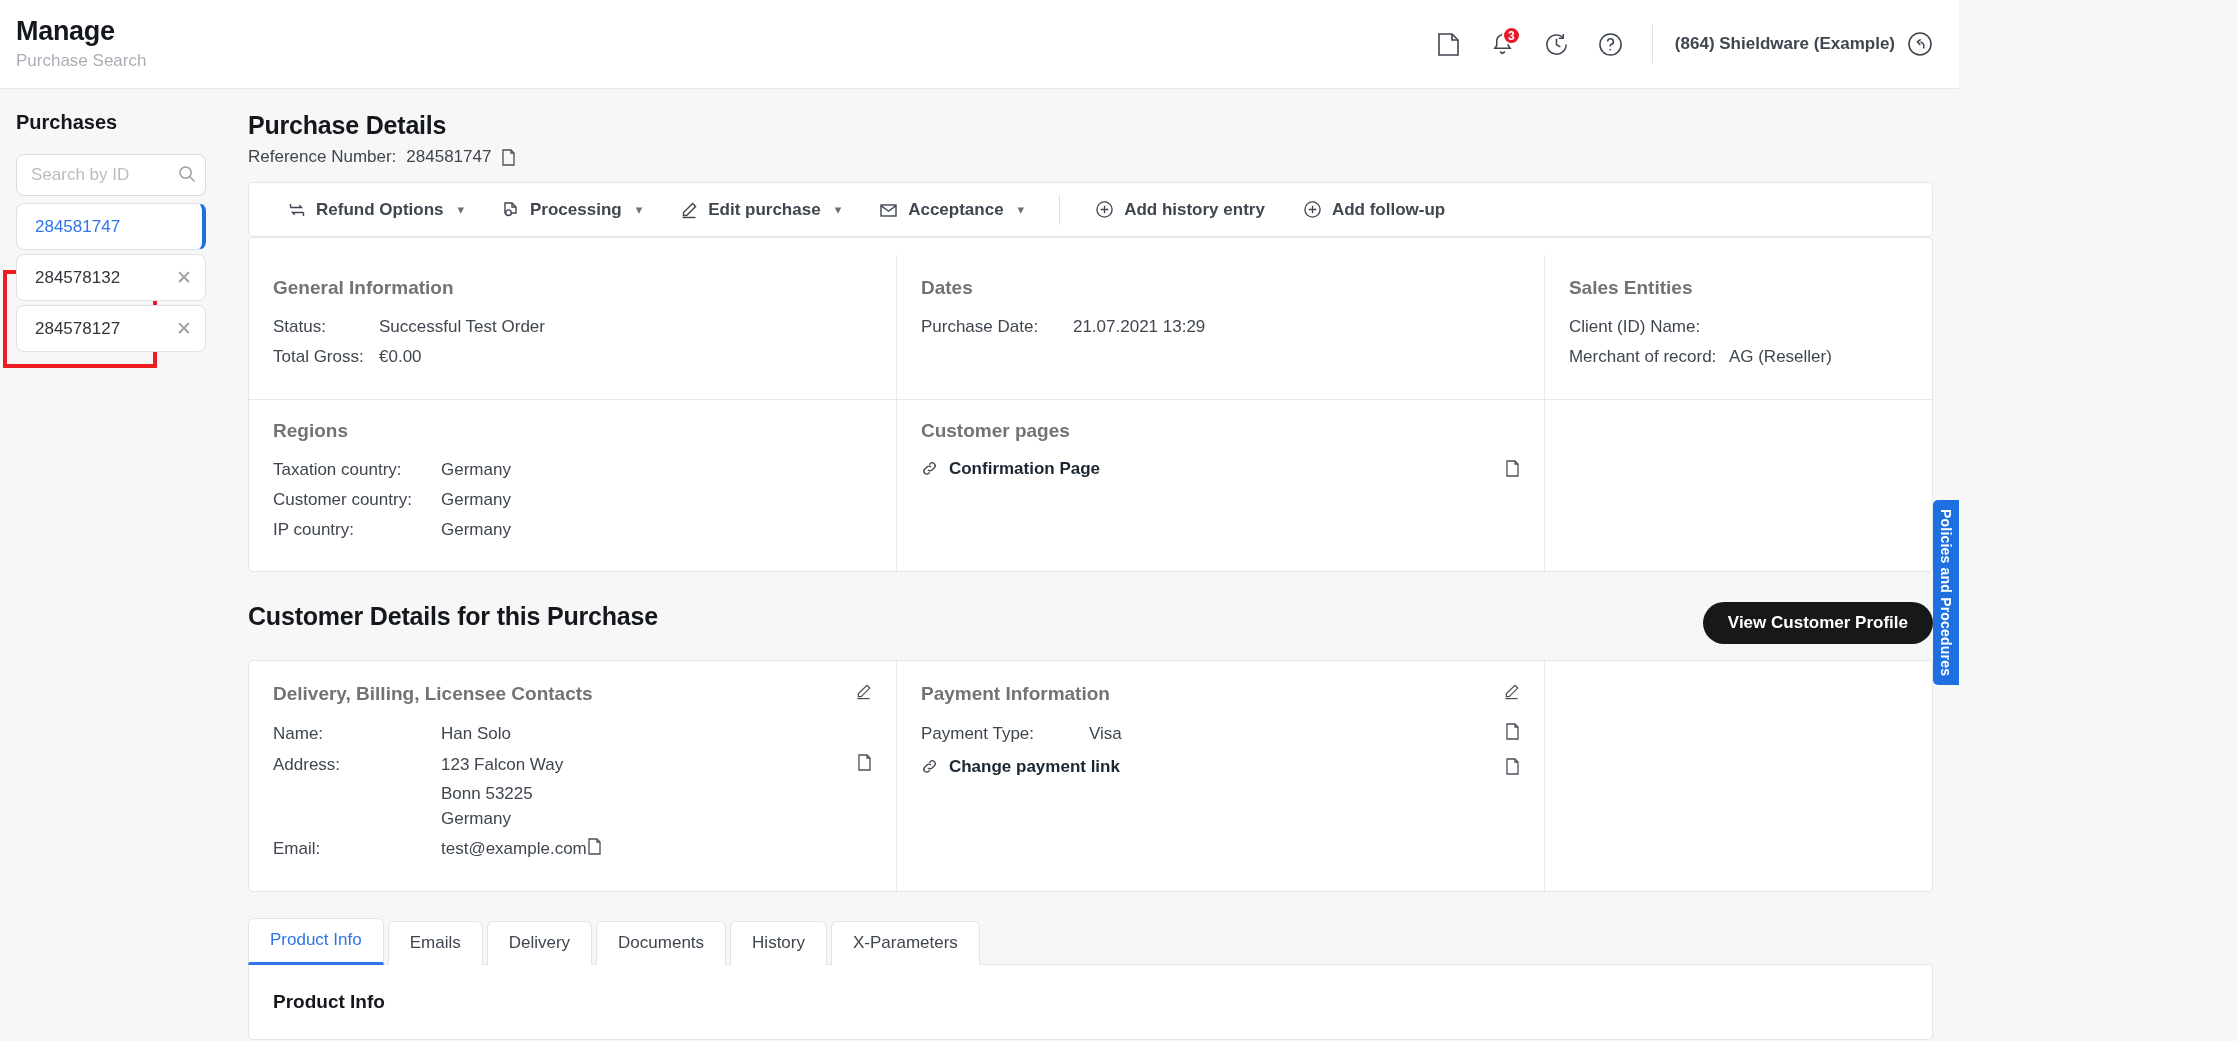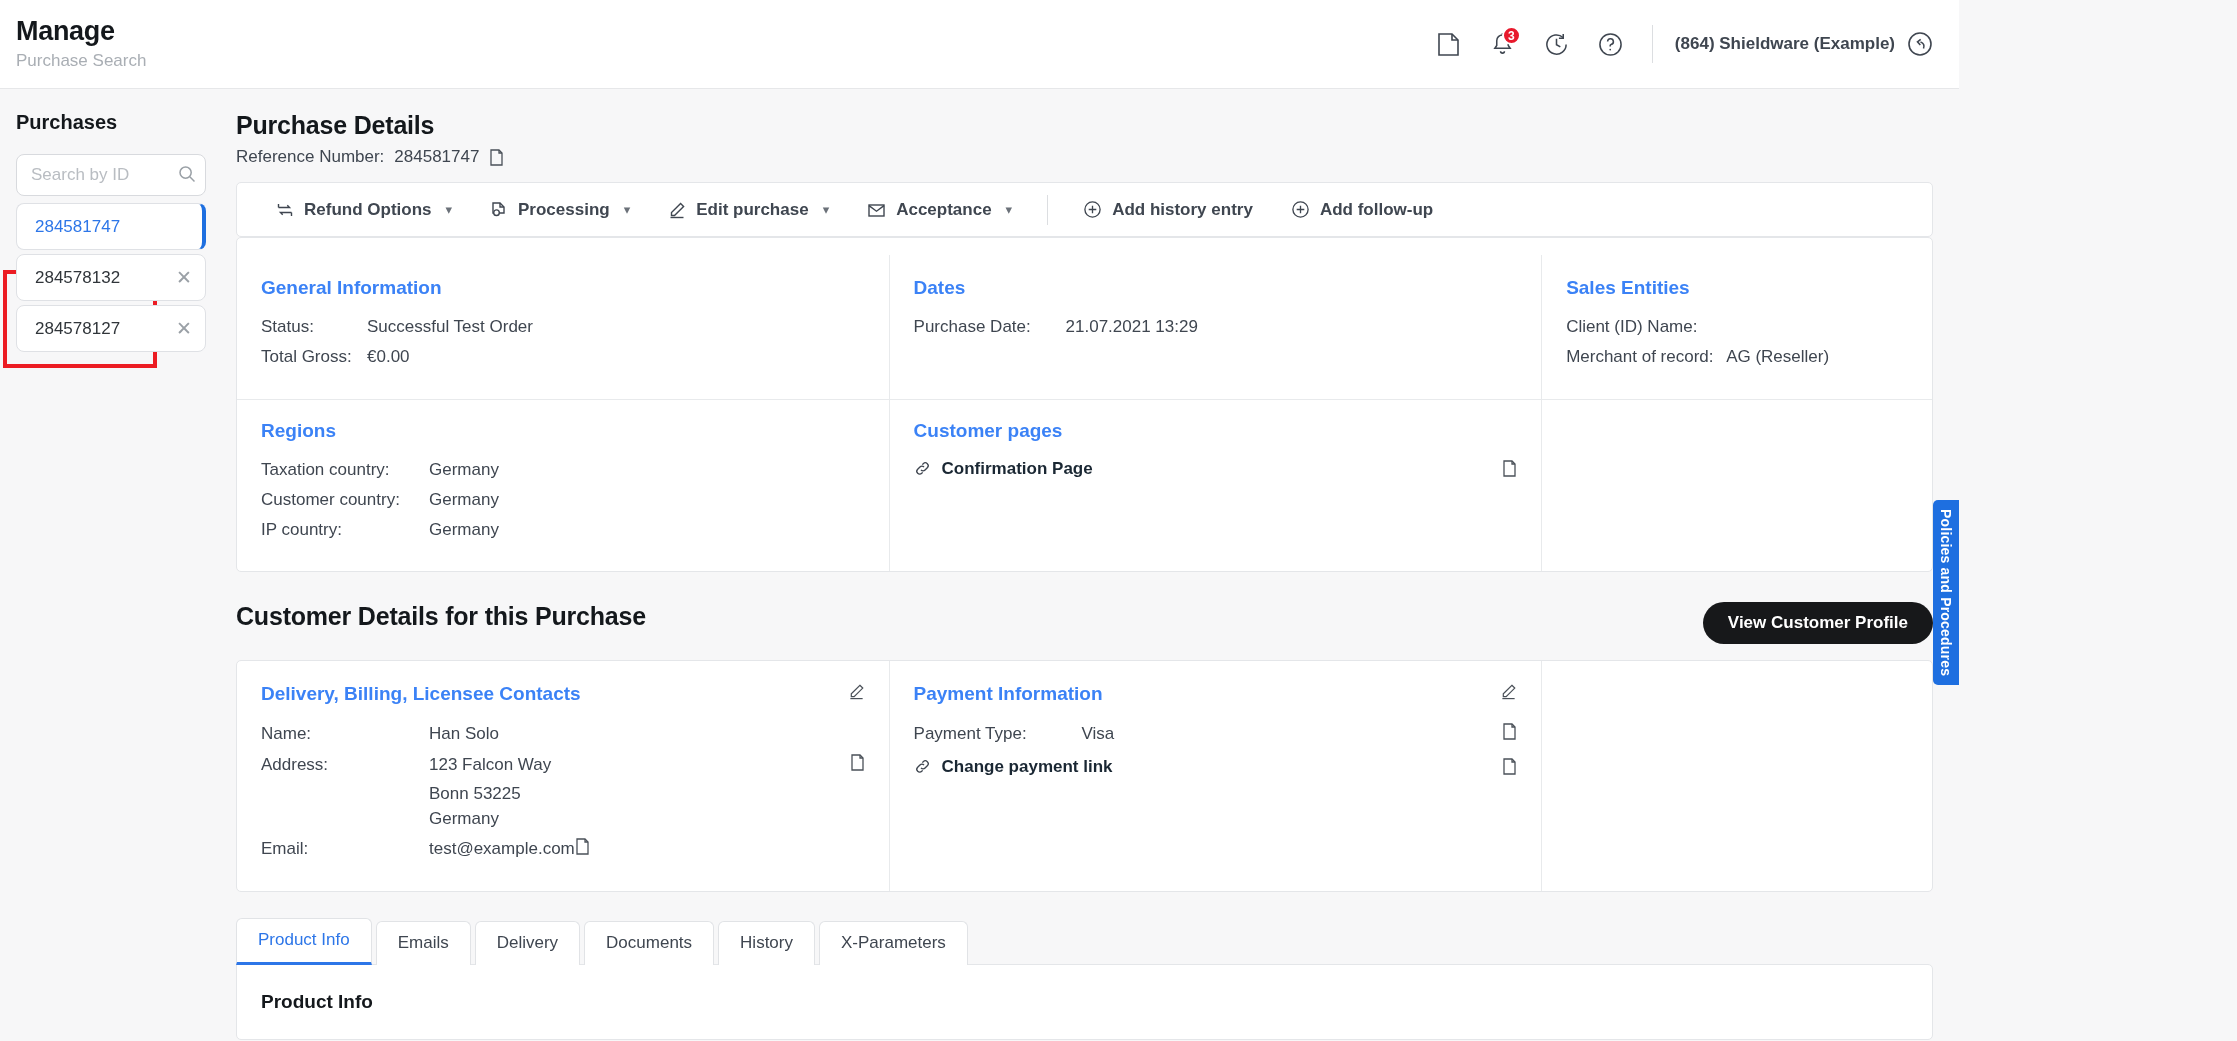--- a/index.html
+++ b/index.html
@@ -32,21 +32,21 @@
     background: #e8192c; color: #fff; border-radius: 50%;
     width: 19px; height: 19px; font-size: 12px; font-weight: bold;
     display: flex; align-items: center; justify-content: center;
     border: 2px solid #fff;
   }
   .hdivider { width: 1px; height: 38px; background: #dcdee1; margin: 0 22px 0 14px; }
   .account { display: flex; align-items: center; gap: 12px; cursor: pointer; }
   .account-name { font-size: 17px; font-weight: bold; color: #3f4650; }
 
   
-  .body-area { display: flex; height: 952px; }
+  .body-area { display: flex; height: 952px; gap: 12px; }
 
   
   .sidebar { width: 232px; flex: 0 0 232px; padding: 22px 0 0 16px; position: relative; }
   .sidebar-title { font-size: 20px; font-weight: bold; color: #14181c; margin-bottom: 20px; }
   .search-wrap { position: relative; width: 190px; }
   .search-input {
     width: 190px; height: 42px; border: 1px solid #d8dade; border-radius: 8px;
     background: #fff; padding: 0 34px 0 14px; font-size: 17px;
     font-family: "Liberation Sans", sans-serif; color: #2b3034; outline: none;
   }
@@ -88,21 +88,21 @@
   .tb-btn .caret { font-size: 13px; color: #6b7179; margin-left: 4px; font-weight: normal; }
   .tb-sep { width: 1px; height: 30px; background: #dcdee1; margin: 0 16px; }
 
   
   .info-card { margin-top: 17px; display: flex; }
   .info-col { flex: 1; padding: 22px 0 0 0; }
   .info-col.c1 { flex: 0 0 38.5%; border-right: 1px solid #e8eaec; }
   .info-col.c2 { flex: 0 0 38.5%; border-right: 1px solid #e8eaec; }
   .info-col.c3 { flex: 1; }
   .info-inner { padding: 0 24px 22px 24px; }
-  .sec-h { font-size: 19px; font-weight: bold; color: #3b82f6; margin-bottom: 17px; }
+  .sec-h { font-size: 19px; font-weight: bold; color: #737373; margin-bottom: 17px; }
   .kv { display: flex; font-size: 17px; color: #3f4650; margin-bottom: 9px; line-height: 1.25; }
   .kv .k { flex: 0 0 auto; color: #3f4650; }
   .kv .v { color: #3f4650; }
   .k-w1 { width: 106px; }
   .k-w2 { width: 152px; }
   .k-w3 { width: 168px; }
   .k-w4 { width: 160px; }
   .rowdiv { border-top: 1px solid #e8eaec; }
   .subrow { display: flex; }
   .subrow .info-col { padding-top: 20px; }

